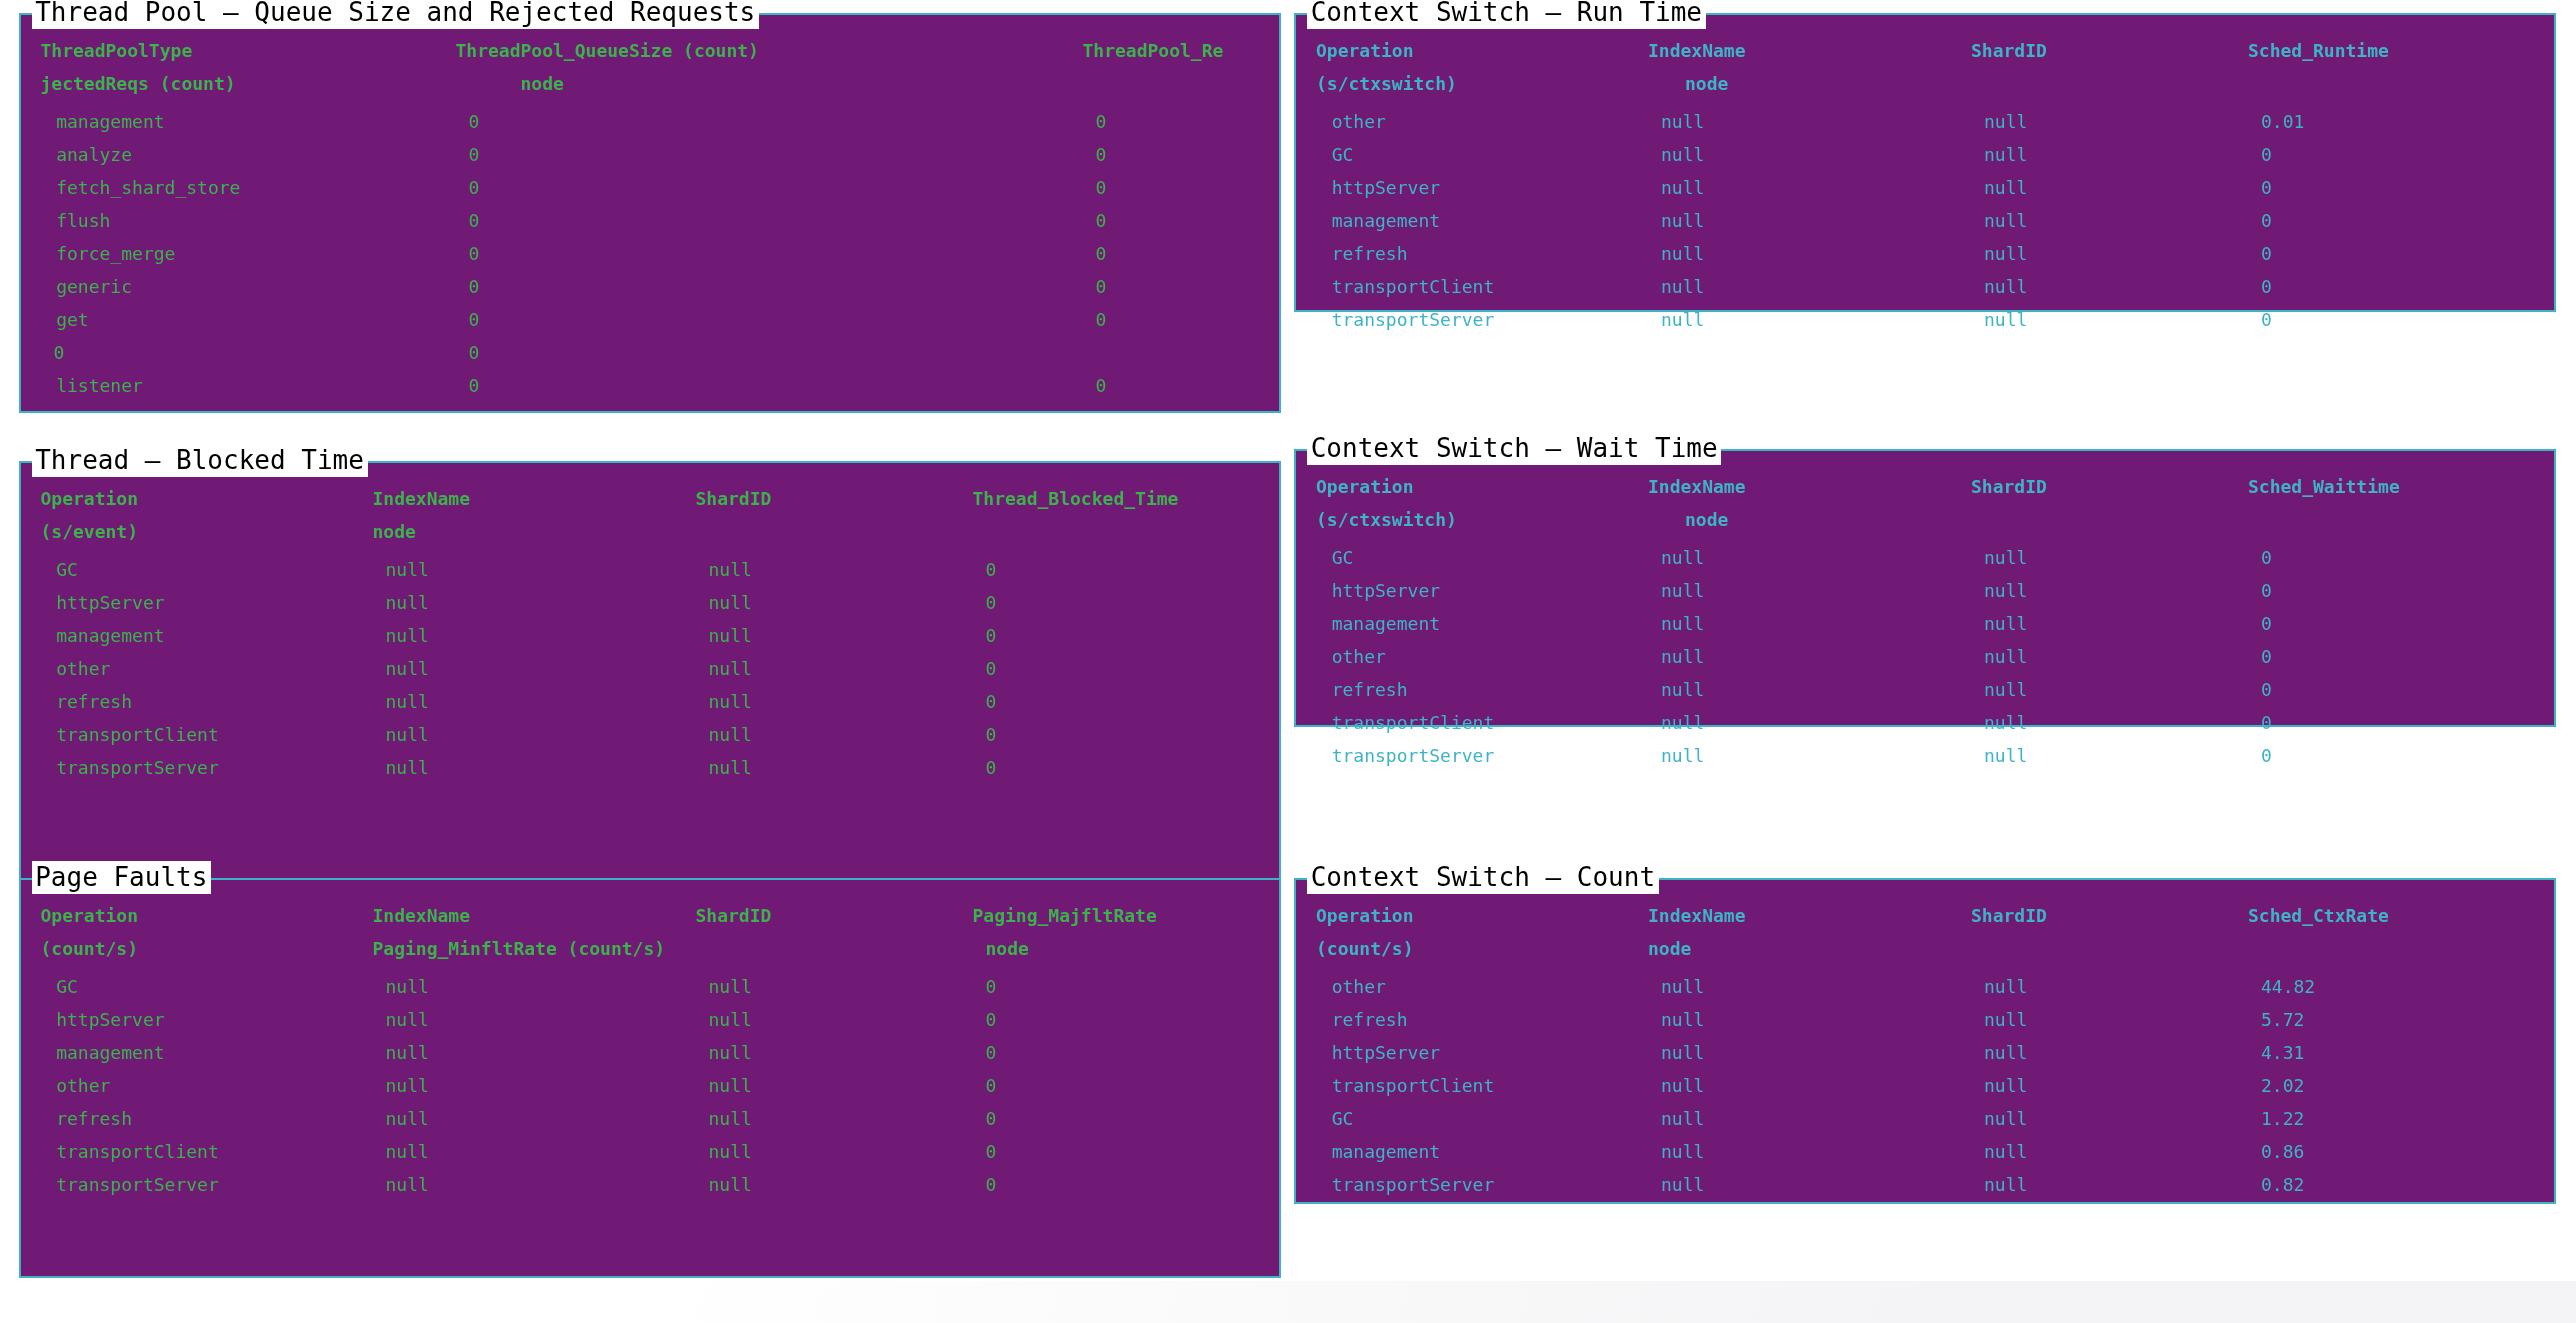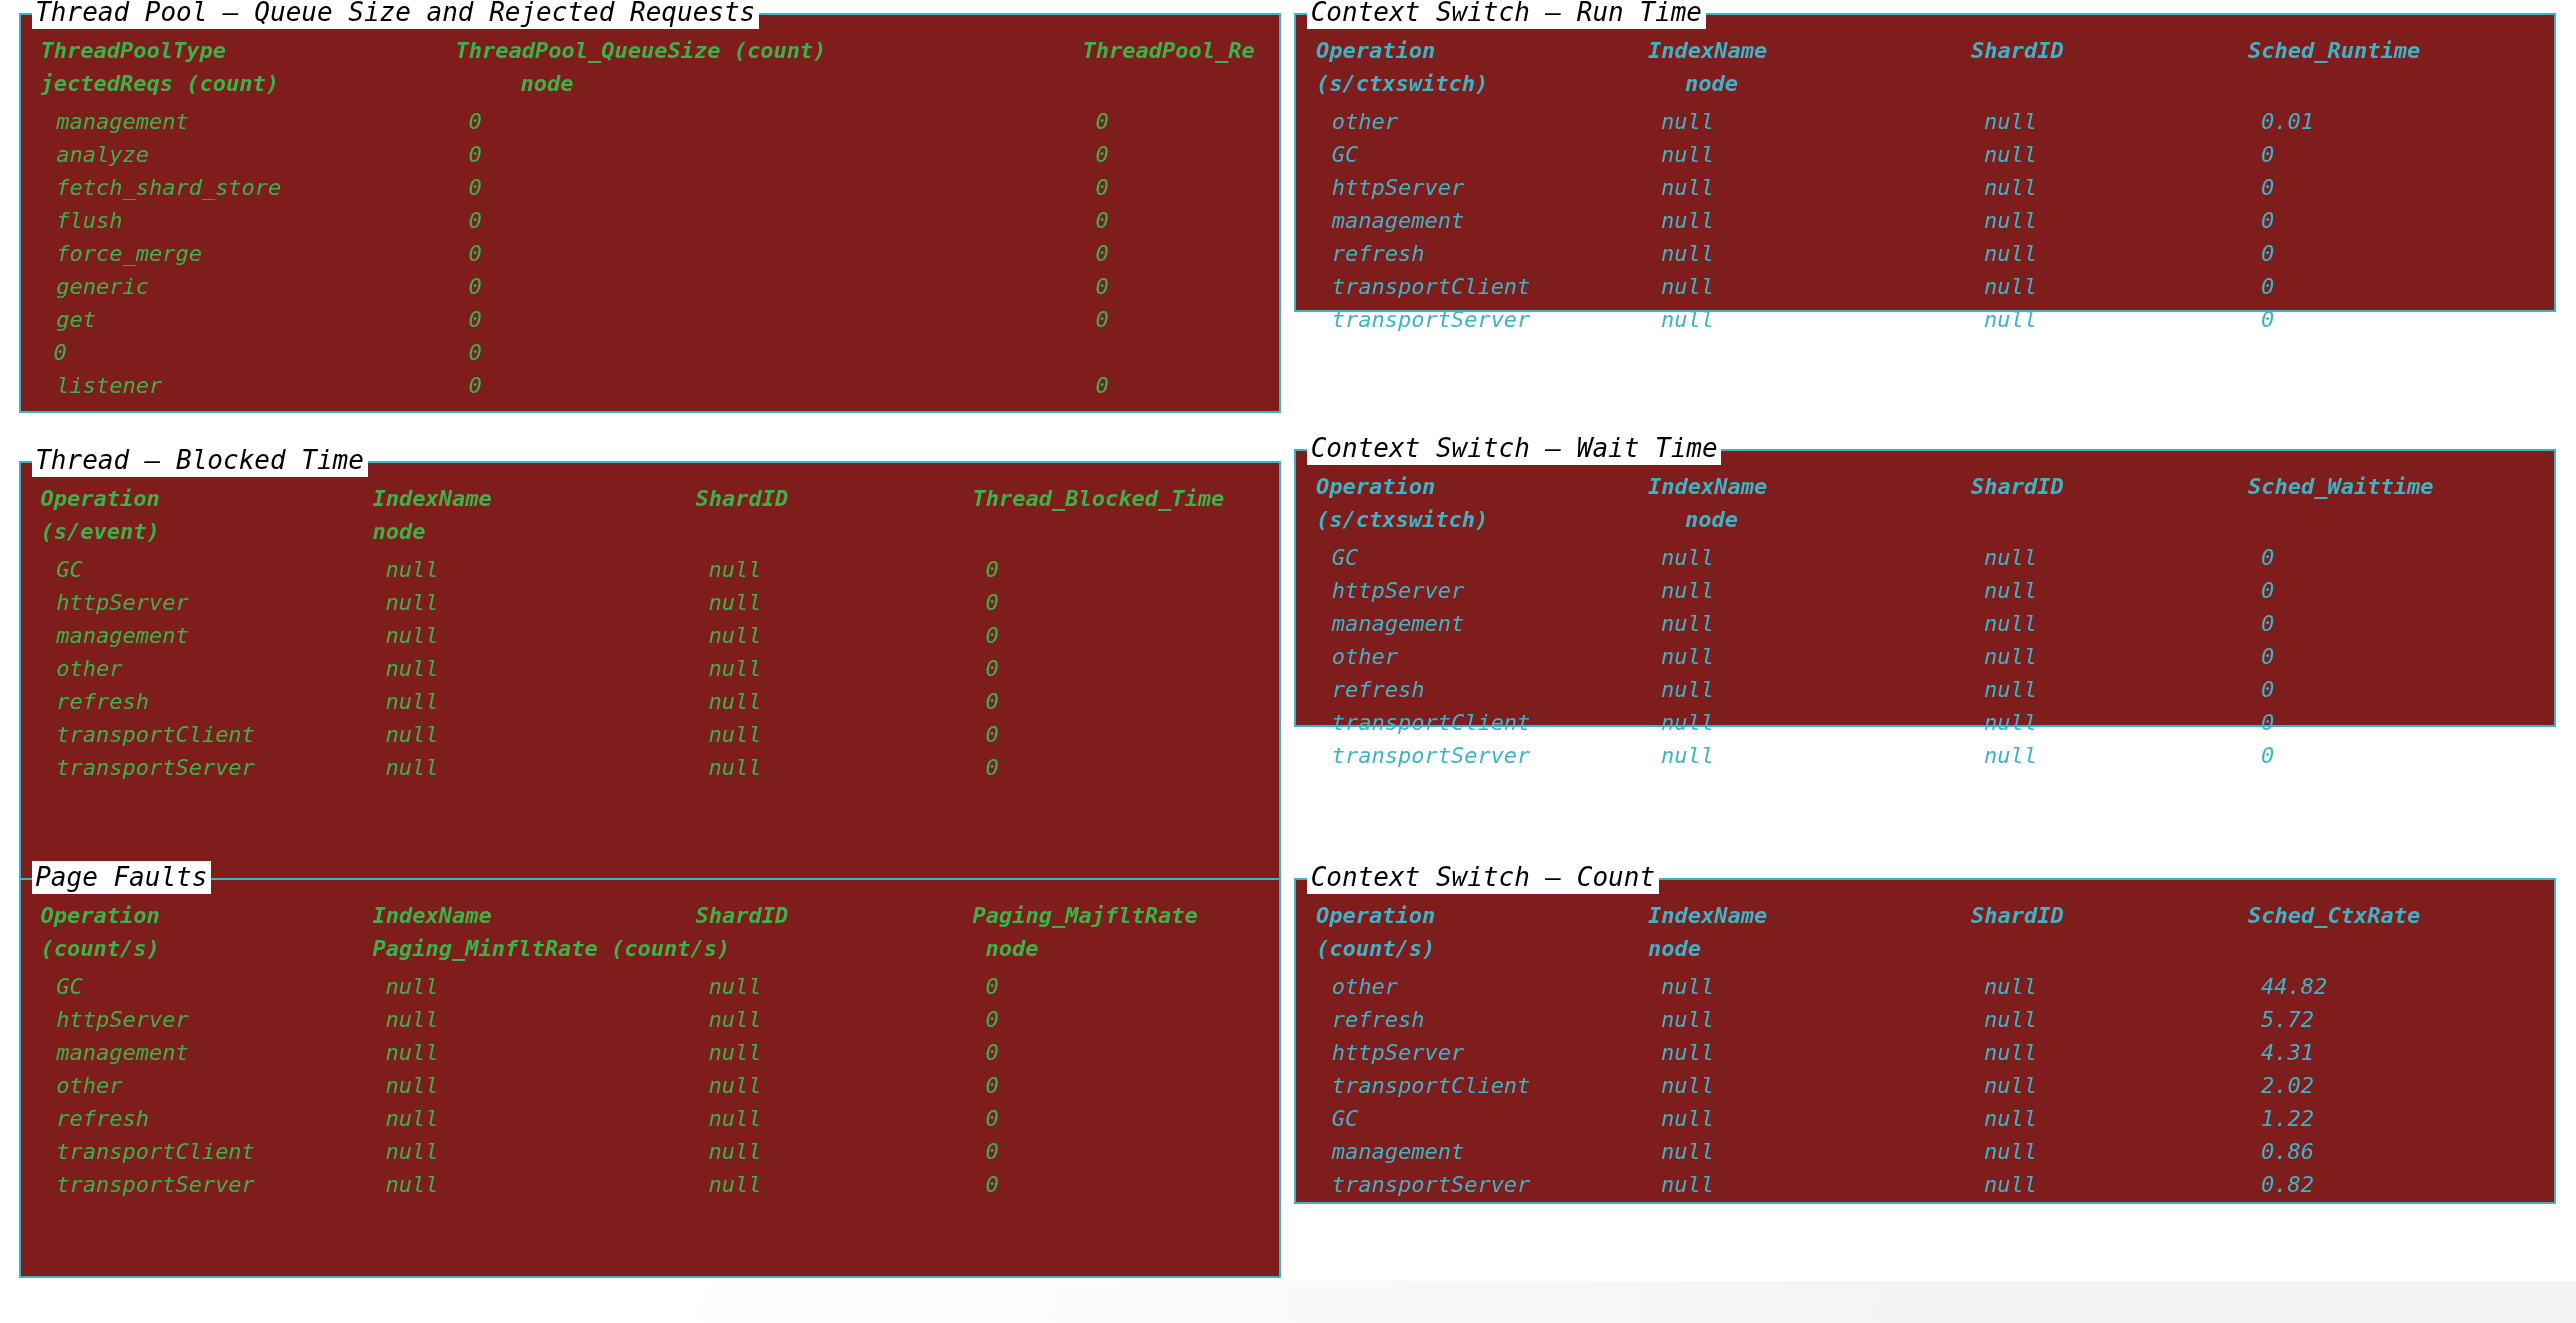--- a/index.html
+++ b/index.html
@@ -11,35 +11,34 @@
     position:relative;
   }
   .screen{position:absolute;inset:0;}
   .bottom-area{
     position:absolute;left:0;top:1281px;width:2576px;height:42px;
     background:linear-gradient(105deg,#ffffff 25%,#f4f4f6 75%);
   }
   .panel{
     position:absolute;
     border:2.8px solid var(--cyan);
-    background:#7f1d1d;
+    background:#701a75;
     box-sizing:border-box;
-    font-style:italic;
   }
   .panel-title{
     position:absolute;
     top:-19.4px;left:11px;
     background:#ffffff;
     padding:0 3.7px;
     color:var(--titletext);
     font-size:26px;
     line-height:33px;
     white-space:nowrap;
   }
-  .table{padding:18.5px 7.4px 0 20px;font-size:22px;}
+  .table{padding:18.5px 7.4px 0 20px;font-size:18px;}
   .grid-row{display:grid;line-height:33px;white-space:nowrap;}
   .cols4 .grid-row{grid-template-columns:332px 323px 277px 1fr;}
   .cols3 .grid-row{grid-template-columns:415px 627px 1fr;}
   .rows{margin-top:5.5px;}
   .c{overflow:hidden;}
   .h{font-weight:bold;}
   .green .table{color:var(--green);}
   .cyan .table{color:var(--cyan);}
   .c1{padding-left:15.7px;}
   .cv{padding-left:13px;}

